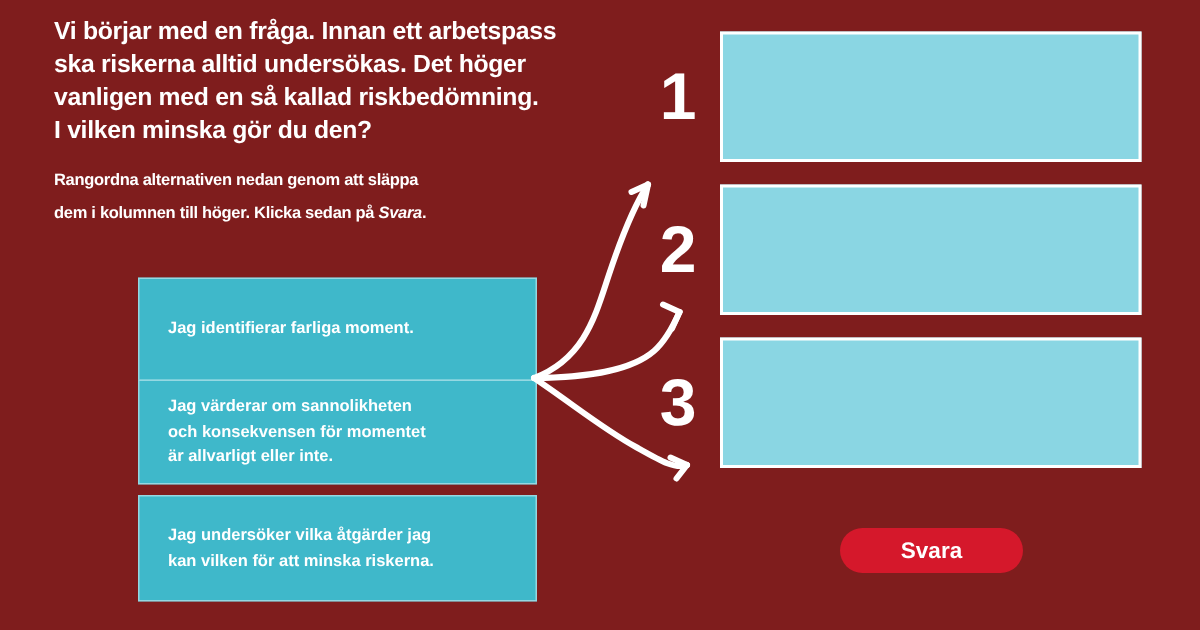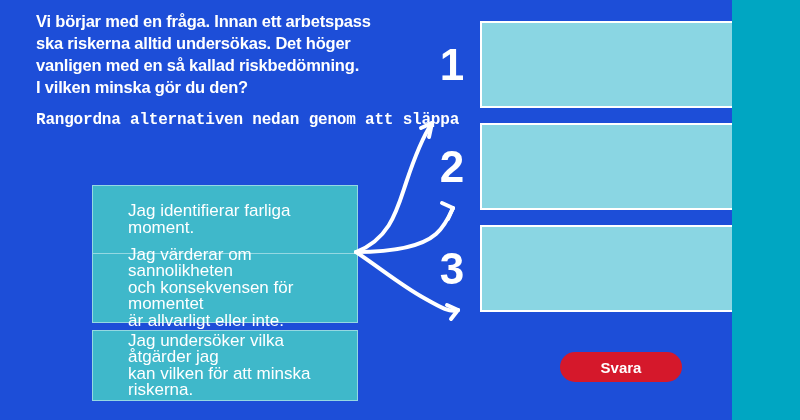--- a/index.html
+++ b/index.html
@@ -2,71 +2,70 @@
 <html><head>
 <meta charset="utf-8">
 <style>
   html, body {
     margin: 0;
     padding: 0;
     background: #00a6c2;
   }
   #stage {
     position: relative;
-    width: 732px;
+    width: 800px;
     height: 420px;
     overflow: hidden;
-    background: #1d4ed8;
+    background: #7f1d1d;
     font-family: "Liberation Sans", sans-serif;
     color: #ffffff;
   }
 
   
   .question {
     position: absolute;
     left: 36px;
     top: 10px;
     width: 440px;
     font-size: 16.5px;
     font-weight: bold;
     line-height: 22px;
     letter-spacing: -0.2px;
   }
   .instructions {
     position: absolute;
     left: 36px;
     top: 109px;
     width: 440px;
-    font-size: 16px;
+    font-size: 11px;
     font-weight: bold;
     line-height: 22px;
     letter-spacing: -0.2px;
-    font-family: Liberation Mono, monospace;
   }
   .instructions .em {
     font-style: italic;
   }
 
   
   .option-card {
     position: absolute;
     left: 92px;
     width: 266px;
     background: #3fb8ca;
     border: 1px solid rgba(255, 255, 255, 0.45);
     box-sizing: border-box;
     display: flex;
     align-items: center;
     cursor: grab;
   }
   .option-card .option-text {
-    padding-left: 35px;
+    padding-left: 19px;
     padding-right: 10px;
-    font-size: 17px;
-    font-weight: normal;
+    font-size: 11px;
+    font-weight: bold;
     line-height: 16.5px;
     white-space: pre-line;
   }
   #option-1 { top: 185px; height: 69px; }
   #option-2 { top: 253px; height: 70px; }
   #option-3 { top: 330px; height: 71px; }
 
   
   .drop-zone {
     position: absolute;
@@ -137,20 +136,21 @@
 
   <div class="question">
     <div>Vi börjar med en fråga. Innan ett arbetspass</div>
     <div>ska riskerna alltid undersökas. Det höger</div>
     <div>vanligen med en så kallad riskbedömning.</div>
     <div>I vilken minska gör du den?</div>
   </div>
 
   <div class="instructions">
     <div>Rangordna alternativen nedan genom att släppa</div>
+    <div><span>dem i kolumnen till höger. Klicka sedan på </span><span class="em">Svara</span><span>.</span></div>
   </div>
 
   <div class="option-card" id="option-1">
     <div class="option-text">Jag identifierar farliga moment.</div>
   </div>
   <div class="option-card" id="option-2">
     <div class="option-text">Jag värderar om sannolikheten
 och konsekvensen för momentet
 är allvarligt eller inte.</div>
   </div>

